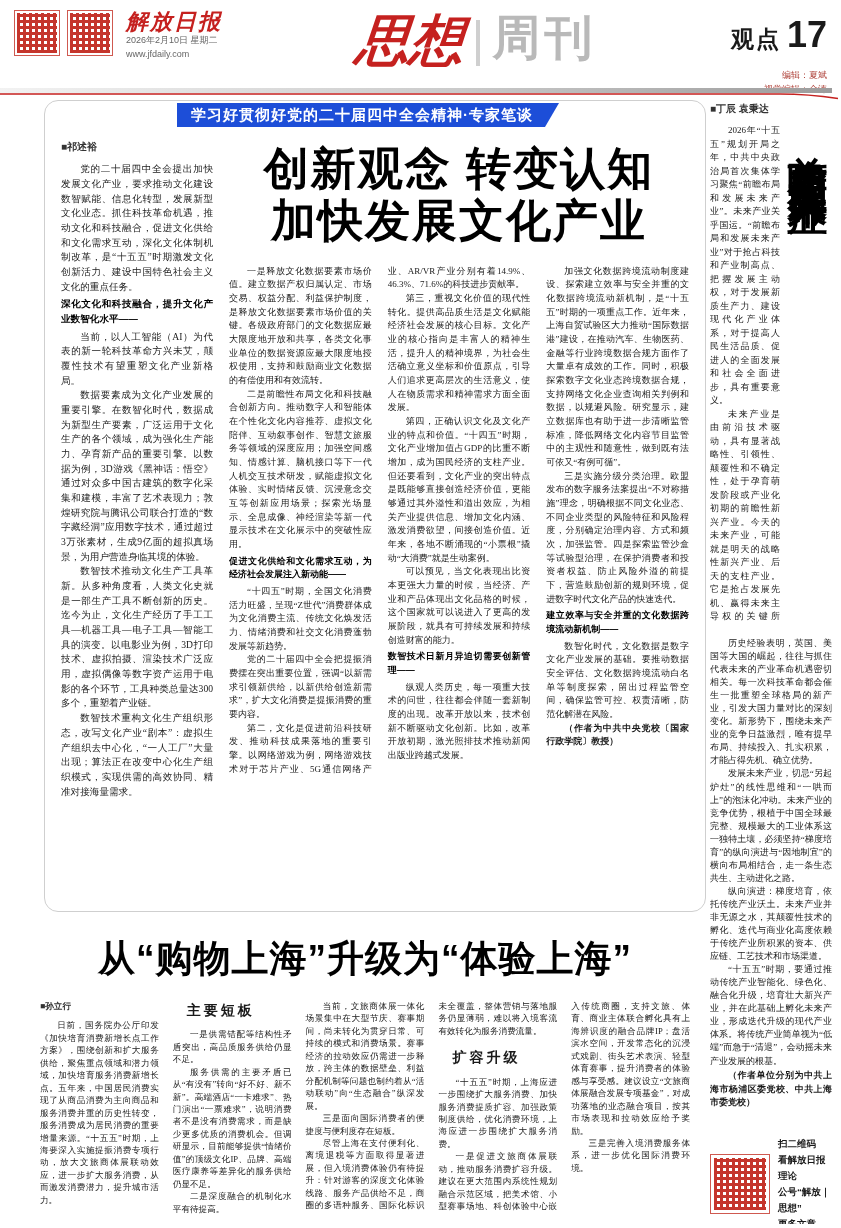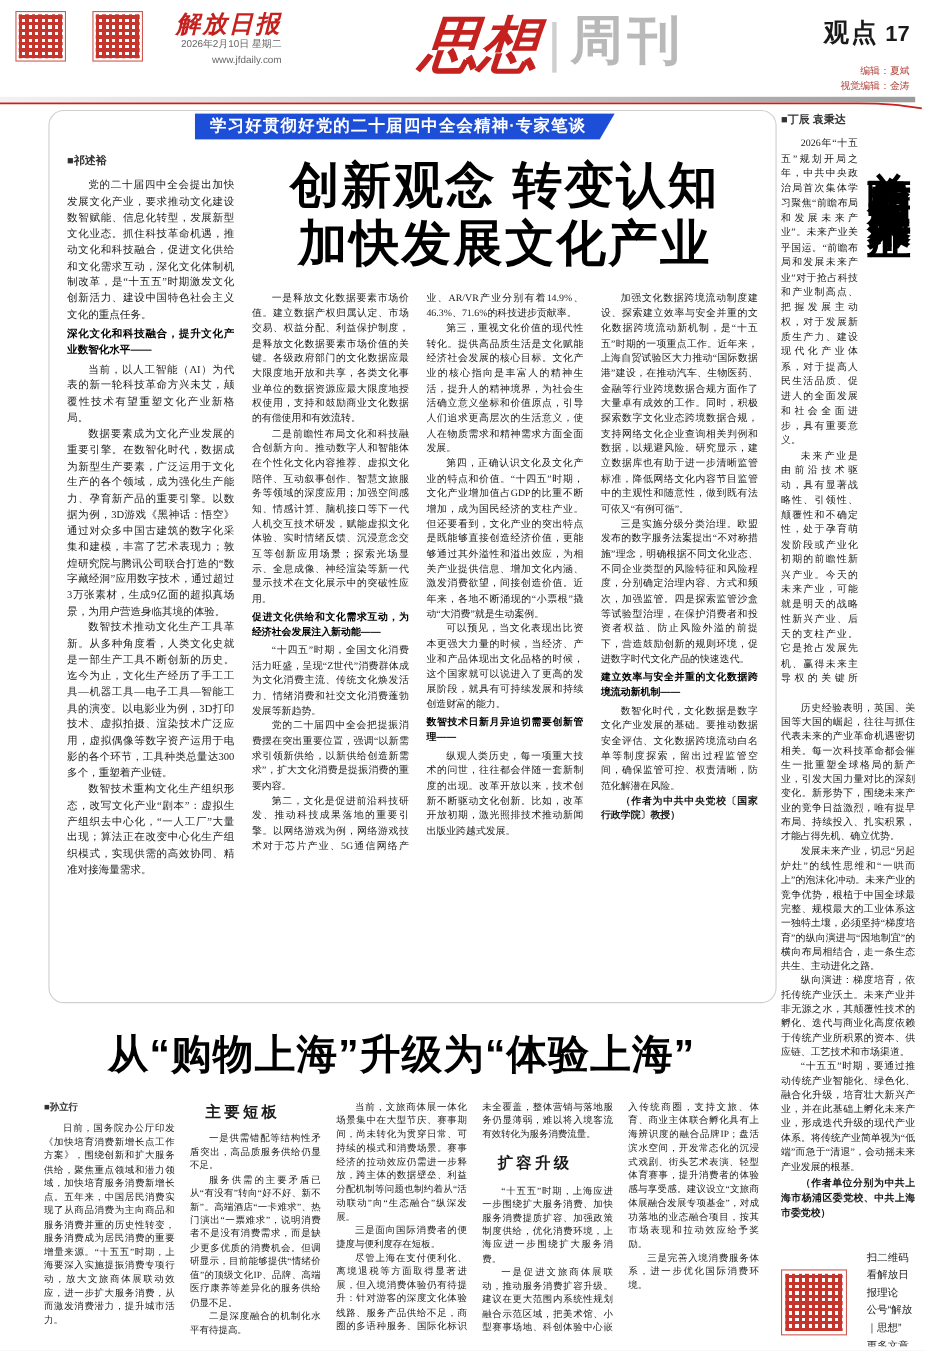--- a/index.html
+++ b/index.html
@@ -1,46 +1,46 @@
 <!DOCTYPE html>
 <html><head>
 <meta charset="utf-8">
 <style>
   html,body{margin:0;padding:0;background:#e9e9e9;}
   .page{position:relative;width:841px;height:1228px;background:#fff;overflow:hidden;
         font-family:"Liberation Serif","DejaVu Serif",serif;color:#1a1a1a;}
   
   .header{position:absolute;top:10px;left:14px;right:14px;height:76px;display:flex;justify-content:space-between;}
-  .h-left{display:flex;gap:24px;text-align:right;}
+  .h-left{display:flex;gap:7px;}
   .qr{width:46px;height:46px;border:1px solid #cf5950;padding:2px;box-sizing:border-box;}
   .qr-inner{width:100%;height:100%;
      background:repeating-linear-gradient(0deg,#c5352c 0 3px,rgba(255,255,255,0) 3px 6px),
                 repeating-linear-gradient(90deg,#c5352c 0 3px,#fff 3px 6px);}
   .mast{margin-left:6px;}
   .mast-logo{font-size:22px;font-weight:900;font-style:italic;color:#c5211f;letter-spacing:2px;line-height:1.1;}
   .mast-date,.mast-url{font-size:9px;color:#666;font-family:"Liberation Sans",sans-serif;line-height:1.5;}
   .h-center{display:flex;align-items:flex-start;gap:12px;margin-top:4px;}
   .sec-title{font-size:54px;font-weight:900;color:#c5211f;line-height:1;font-style:italic;transform:skewX(-5deg);}
   .sec-divider{width:4px;height:46px;background:#cfcfcf;margin-top:6px;}
   .sec-sub{font-size:48px;font-weight:900;color:#b9b9b9;line-height:1;font-family:"Liberation Sans",sans-serif;letter-spacing:4px;}
   .h-right{text-align:right;padding-top:4px;}
   .page-label-row{font-family:"Liberation Sans",sans-serif;font-weight:700;}
   .page-label{font-size:23px;letter-spacing:2px;}
-  .page-number{font-size:20px;margin-left:6px;text-align:right;}
+  .page-number{font-size:36px;margin-left:6px;text-align:right;}
   .editors{margin-top:12px;font-size:9px;color:#b0443c;line-height:1.6;font-family:"Liberation Sans",sans-serif;}
   
   .swoosh{position:absolute;top:86px;left:0;width:841px;height:14px;}
   
   .fl{margin:0;padding:0;}
   .fl-p{text-indent:2em;}
   .fl-h{font-weight:bold;font-family:"Liberation Sans",sans-serif;color:#000;margin:3px 0;}
   .fl-h2{font-weight:bold;font-family:"Liberation Sans",sans-serif;font-size:14px;margin:10px 0 8px;text-indent:1em;letter-spacing:3px;}
   .fl-attr{font-weight:bold;text-indent:2em;font-family:"Liberation Sans",sans-serif;}
   .fl-byline{font-weight:bold;font-family:"Liberation Sans",sans-serif;margin:0 0 7px 0;color:#333;}
-  .fl-line{font-weight:normal;margin-left:10px;}
+  .fl-line{font-weight:bold;}
   
   .main-box{position:absolute;left:44px;top:100px;width:662px;height:812px;border:1px solid #cfcfcf;
             border-radius:14px;box-sizing:border-box;overflow:hidden;}
   .banner{position:absolute;top:2px;left:132px;height:24px;background:#1d4ed8;color:#fff;
           font-family:"Liberation Sans",sans-serif;font-weight:bold;font-size:15px;line-height:24px;
           padding:0 26px 0 14px;letter-spacing:1px;
           clip-path:polygon(0 0,100% 0,calc(100% - 14px) 100%,0 100%);}
   .main-inner{display:flex;gap:16px;padding:38px 16px 10px 16px;}
   .col-first{width:152px;flex-shrink:0;height:752px;overflow:hidden;font-size:9.6px;line-height:1.53;text-align:justify;}
   .col-first .byline{font-family:"Liberation Sans",sans-serif;font-weight:bold;font-size:10px;color:#333;margin-bottom:8px;}

